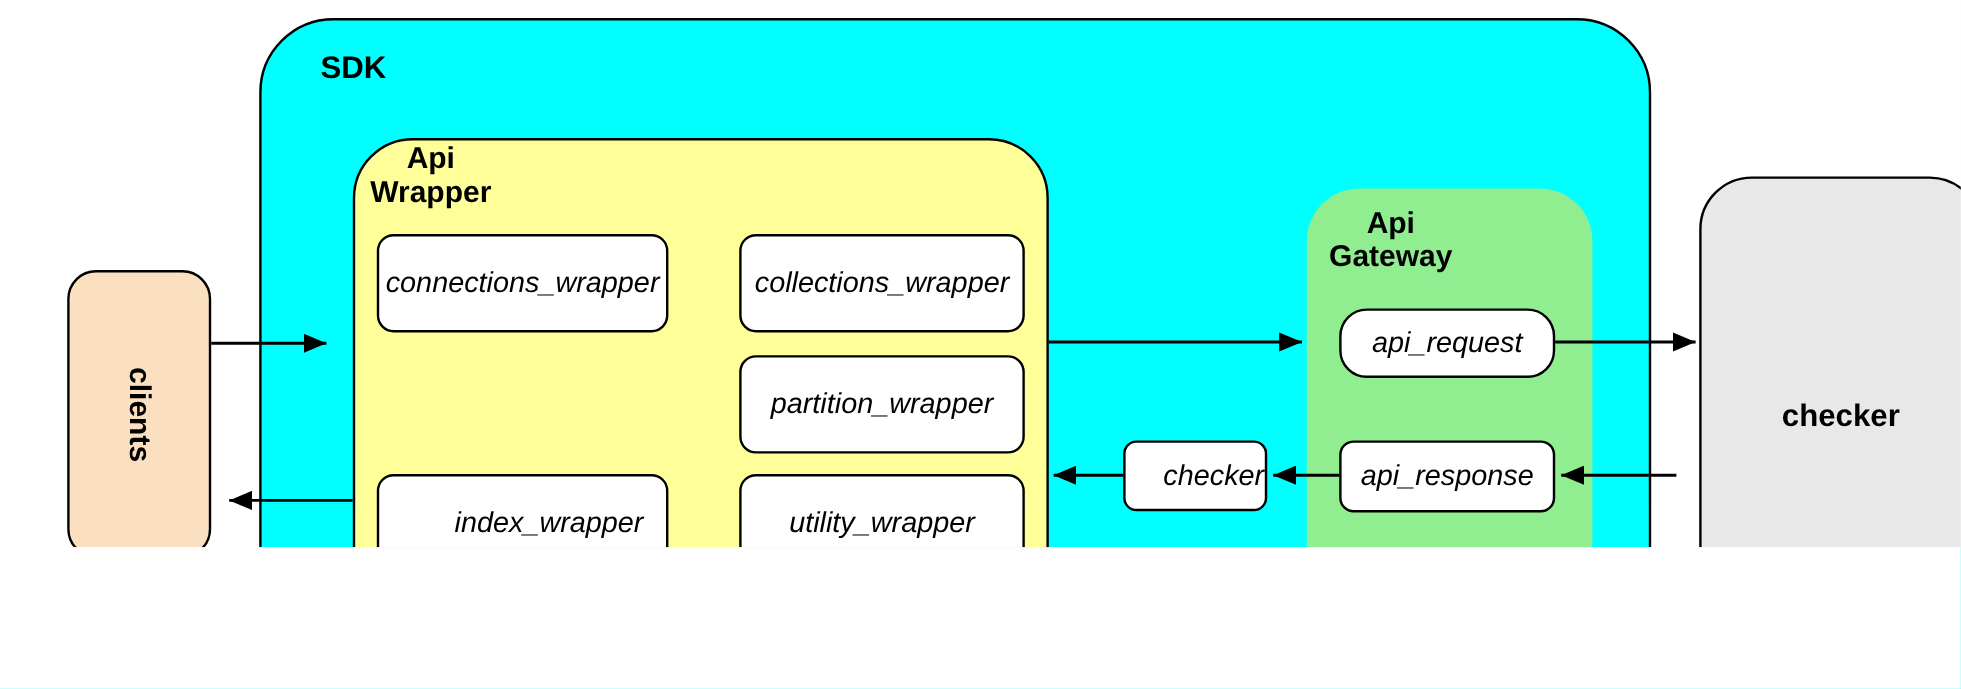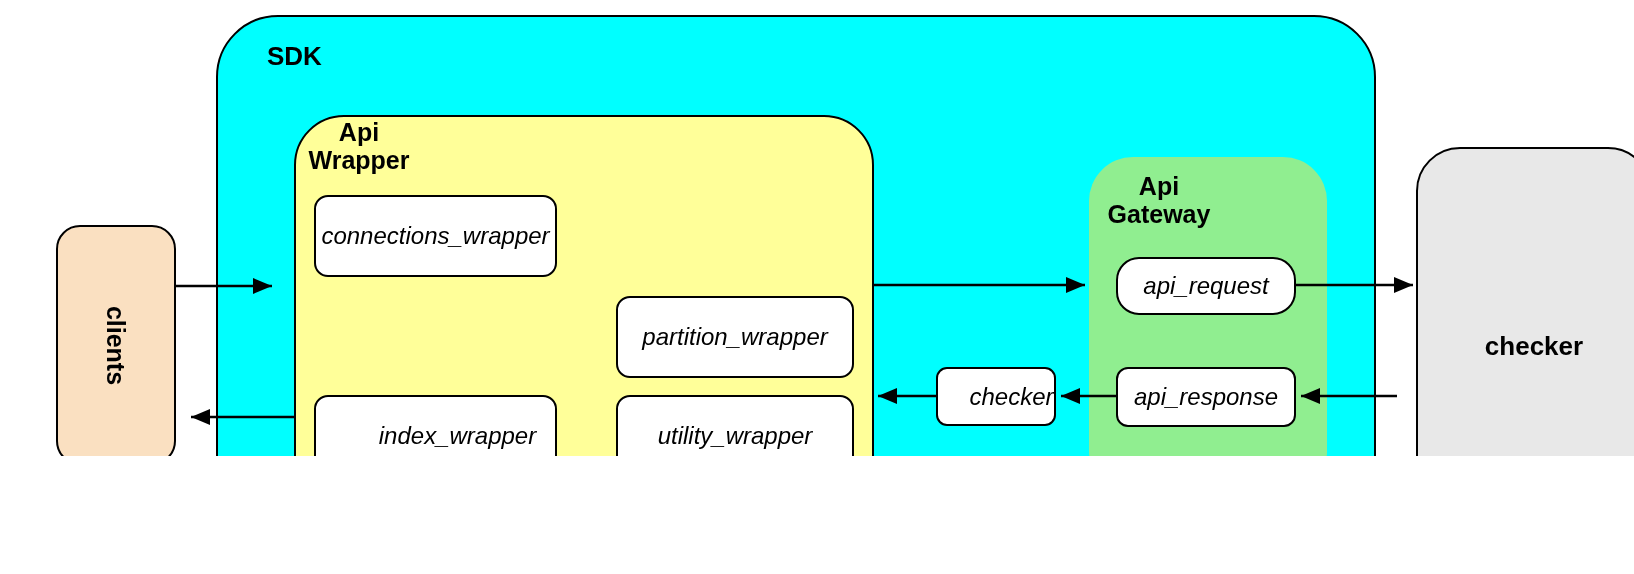--- a/index.html
+++ b/index.html
@@ -87,20 +87,21 @@
   <div class="node sdk"></div>
   <div class="sdk-label">SDK</div>
 
   <div class="node api-wrapper"></div>
   <div class="api-wrapper-label">
     <div>Api</div>
     <div>Wrapper</div>
   </div>
 
   <div class="node leaf b-connections">connections_wrapper</div>
+  <div class="node leaf b-collections">collections_wrapper</div>
   <div class="node leaf b-partition">partition_wrapper</div>
   <div class="node leaf b-index">index_wrapper</div>
   <div class="node leaf b-utility">utility_wrapper</div>
 
   <div class="node leaf b-checker">checker</div>
 
   <div class="node api-gateway"></div>
   <div class="api-gateway-label">
     <div>Api</div>
     <div>Gateway</div>

